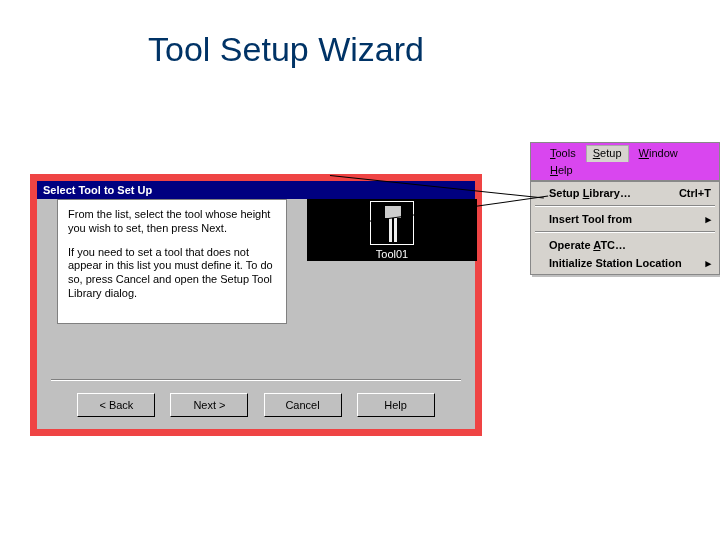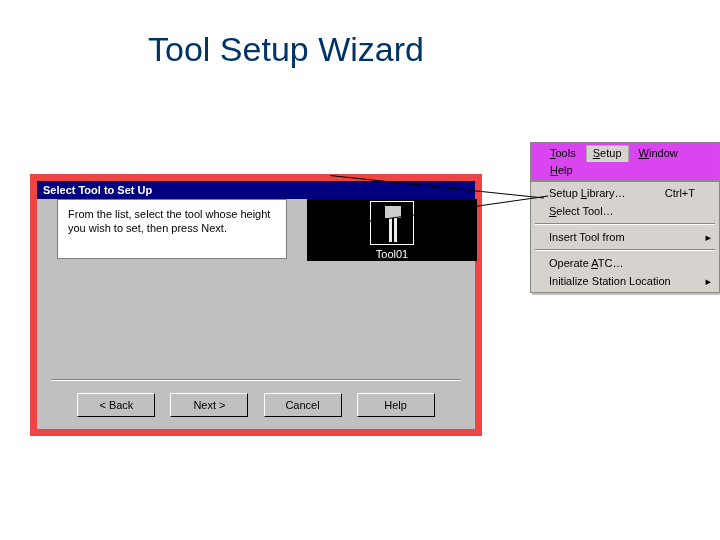--- a/index.html
+++ b/index.html
@@ -148,24 +148,25 @@
   .dropdown {
     background: #d6d3ce;
     border: 1px solid #888;
     box-shadow: 2px 2px 0 rgba(0,0,0,.25);
     padding: 2px 0;
   }
   .mi {
     position: relative;
     padding: 3px 26px 3px 18px;
     white-space: nowrap;
+    font-weight: bold;
   }
   .mi .shortcut {
     position: absolute;
-    right: 24px;
+    right: 8px;
     top: 3px;
     padding-left: 8px;
   }
   .mi .arrow {
     position: absolute;
     right: 8px;
     top: 3px;
   }
   .msep {
     margin: 3px 4px;
@@ -185,20 +186,21 @@
 </head>
 <body>
 
 <div class="slide-title">Tool Setup Wizard</div>
 
 <div class="wizard">
   <div class="titlebar">Select Tool to Set Up</div>
 
   <div class="instr">
     <p>From the list, select the tool whose height you wish to set, then press Next.</p>
+    <p>If you need to set a tool that does not appear in this list you must define it. To do so, press Cancel and open the Setup Tool Library dialog.</p>
   </div>
 
   <div class="toollist">
     <div class="tool-item sel">
       <span class="tool-icon">
         <span class="shank"></span><span class="bar1"></span><span class="bar2"></span>
       </span><br>
       <span>Tool01</span>
     </div>
   </div>
@@ -217,21 +219,20 @@
   <div class="menubar">
     <span><u>T</u>ools</span>
     <span class="open"><u>S</u>etup</span>
     <span><u>W</u>indow</span>
     <span><u>H</u>elp</span>
   </div>
   <div class="dropdown">
     <div class="mi">
       Setup <u>L</u>ibrary…<span class="shortcut">Ctrl+T</span>
     </div>
-    <div class="mi"><u>S</u>elect Tool…</div>
     <div class="msep"></div>
     <div class="mi">
       Insert Tool from<span class="arrow">▸</span>
     </div>
     <div class="msep"></div>
     <div class="mi">Operate <u>A</u>TC…</div>
     <div class="mi">
       Initialize Station Location<span class="arrow">▸</span>
     </div>
   </div>

